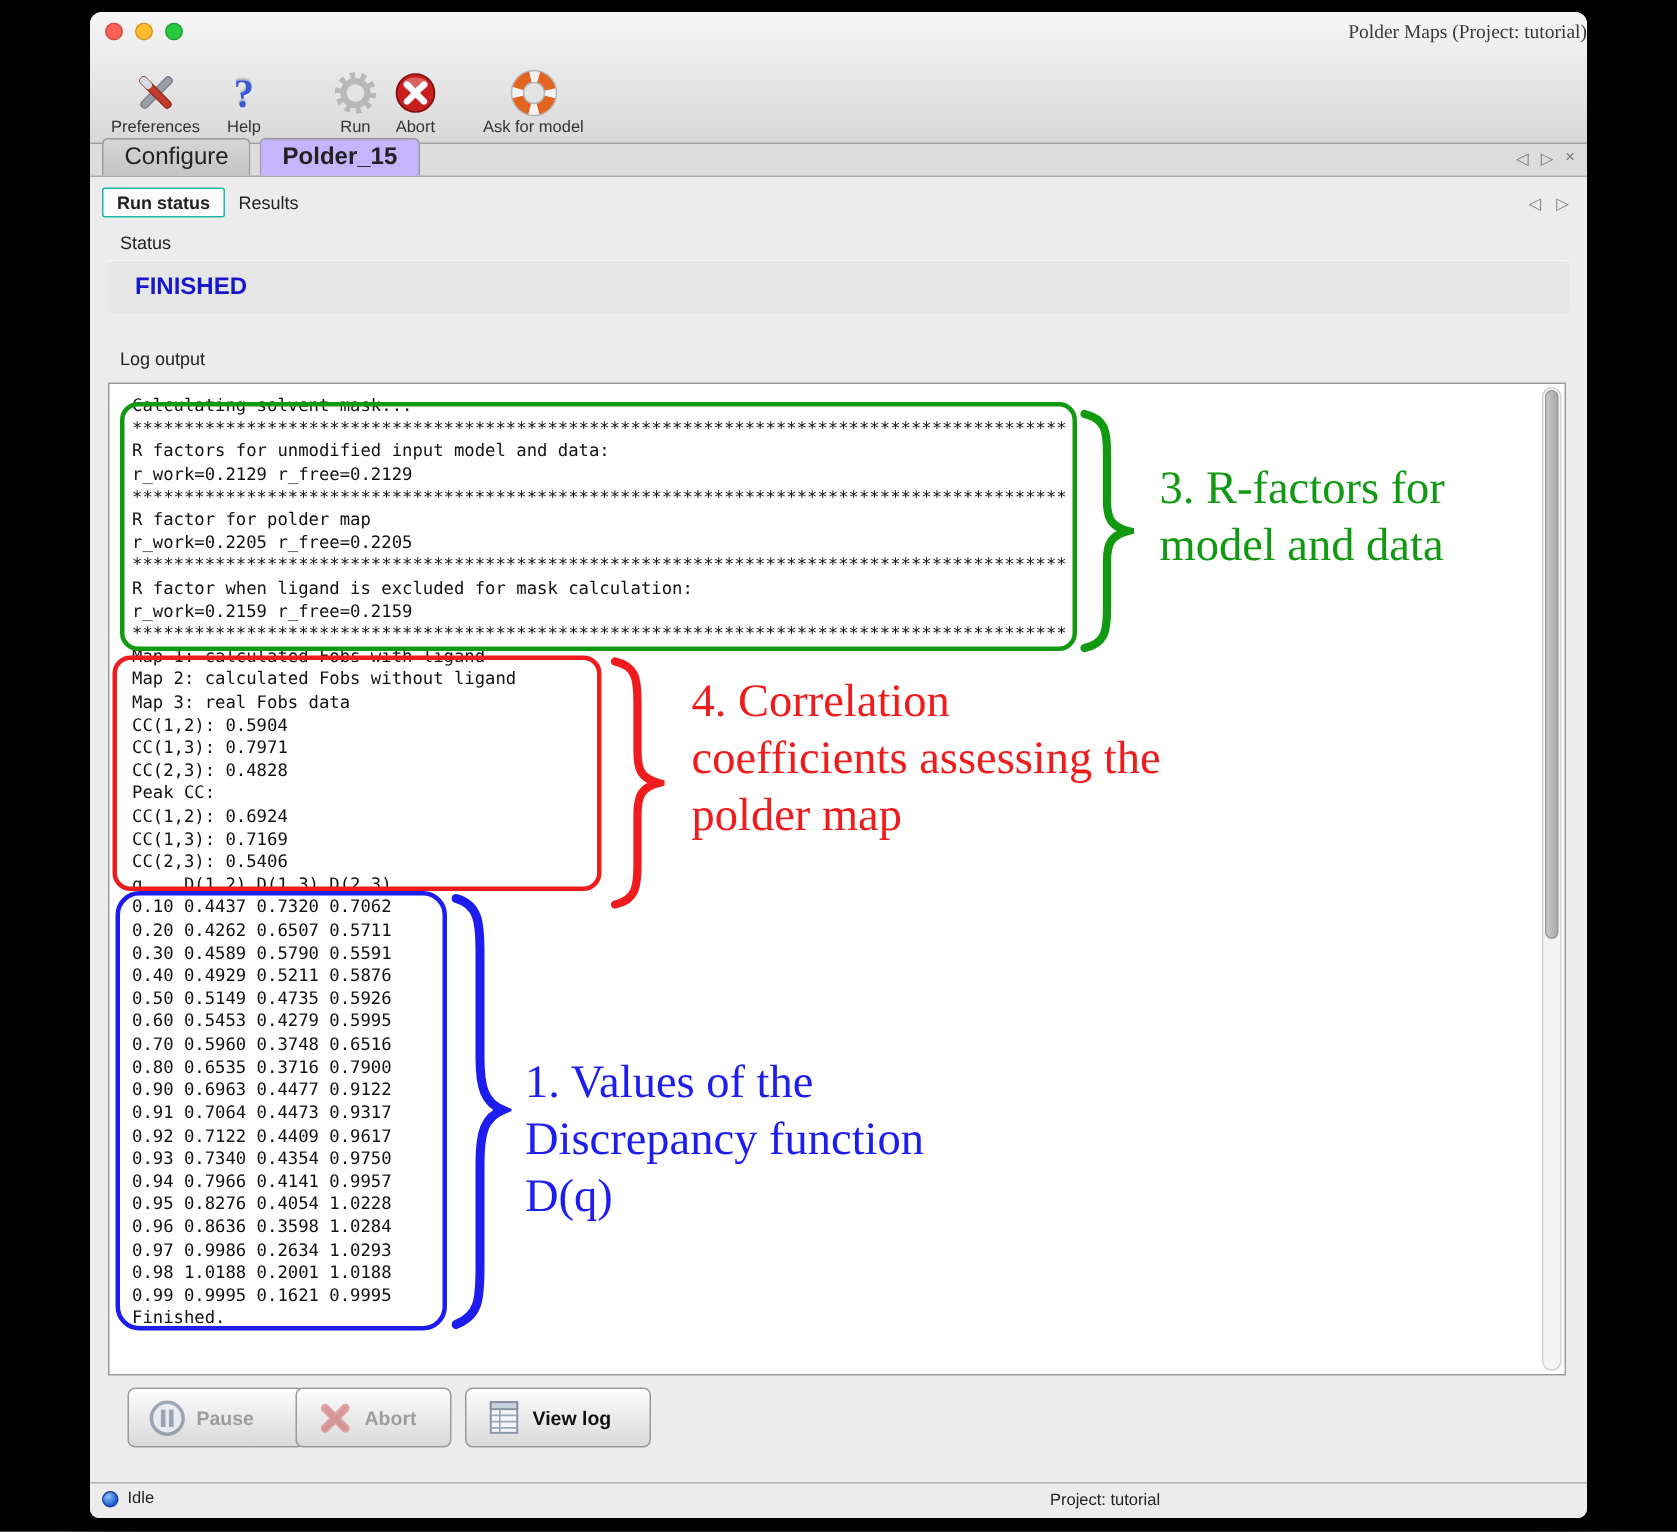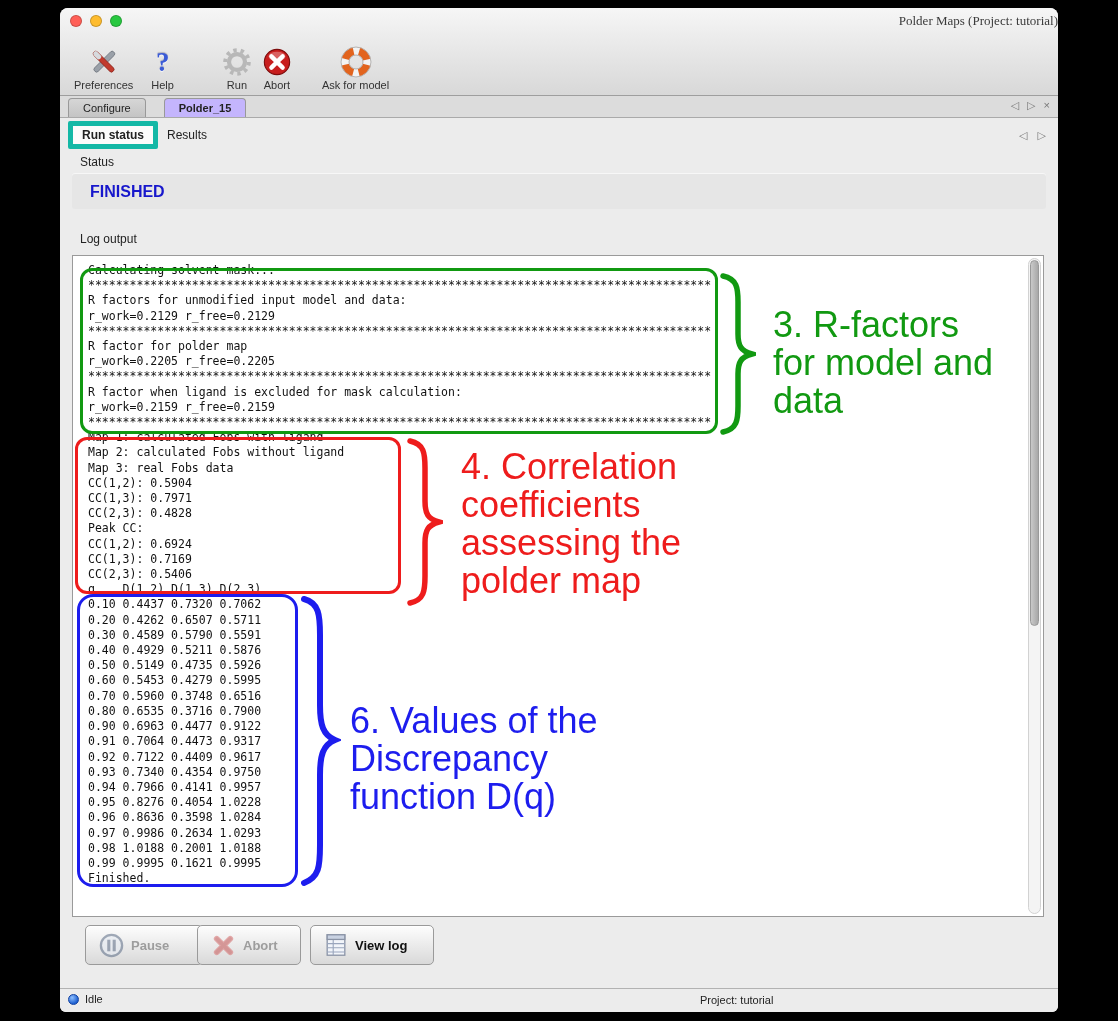--- a/index.html
+++ b/index.html
@@ -18,28 +18,28 @@
   .title { text-align:right; line-height:26px; font-size:13px; color:#3a3a3a;font-family:Liberation Serif, serif; }
 
   .toolbar { display:flex; align-items:flex-end; height:62px; padding:0 0 5px 14px; }
   .titem { display:flex; flex-direction:column; align-items:center; font-size:11px; color:#333; cursor:default; }
   .titem .ic { height:32px; display:flex; align-items:center; justify-content:center; }
   .titem .lbl { margin-top:1px; white-space:nowrap; }
   .qmark { font-size:27px; font-weight:bold; color:#3b5bd6; text-shadow:0 1px 1px rgba(255,255,255,.8), 0 -1px 1px rgba(0,0,60,.25); font-family:"Liberation Serif", serif; }
 
   
   .tabbar { position:relative; height:22px; background:#dcdcdc; border-bottom:1px solid #aaa; padding-left:8px; display:flex; align-items:flex-end; }
-  .tab { font-size:11px; padding:3px 14px 3px; border:1px solid #999; border-bottom:none; border-radius:4px 4px 0 0; background:linear-gradient(#d6d6d6,#c4c4c4); color:#222; margin-right:18px; }
+  .tab { font-size:16px; padding:3px 14px 3px; border:1px solid #999; border-bottom:none; border-radius:4px 4px 0 0; background:linear-gradient(#d6d6d6,#c4c4c4); color:#222; margin-right:6px; }
   .tab.active { background:#c4b5fd; font-weight:bold; }
   .tabctl { position:absolute; right:8px; top:3px; display:flex; gap:8px; font-size:11px; color:#777; }
   .tabctl span { cursor:default; }
 
   .subtabbar { position:relative; height:24px; margin:5px 8px 0; display:flex; align-items:center; }
   .subtab { font-size:12px; padding:2px 9px; color:#222; }
-  .subtab.active { border:5px solid #14b8a6; border-radius:2px; background:#fbfbfb; font-weight:bold; }
+  .subtab.active { border:1px solid #14b8a6; border-radius:2px; background:#fbfbfb; font-weight:bold; }
   .subctl { position:absolute; right:4px; display:flex; gap:10px; font-size:11px; color:#777; }
 
   
   .lbl-sm { position:absolute; left:20px; font-size:12px; color:#222; }
   .status-label { top:147px;text-align:center; }
   .status-banner { position:absolute; left:12px; top:165px; width:974px; height:36px; background:#e6e6e6; border-radius:3px; box-shadow:inset 0 1px 0 #f7f7f7; }
   .status-banner .val { position:absolute; left:18px; top:10px; font-size:16px; font-weight:bold; color:#1717cc; }
   .log-label { top:224px; }
 
   .log-area { position:absolute; left:12px; top:247px; width:972px; height:662px; background:#fff; border:1px solid #9a9a9a; }
@@ -49,21 +49,21 @@
 
   
   .anno-box { position:absolute; border-style:solid; background:transparent; pointer-events:none; }
   .box-g { left:20px; top:260px; width:638px; height:166px; border:3px solid #119911; border-radius:12px; }
   .box-r { left:15px; top:429px; width:326px; height:157px; border:3px solid #ee1c1c; border-radius:12px; }
   .box-b { left:17px; top:586px; width:221px; height:293px; border:3px solid #1d1dee; border-radius:16px; }
   .brace { position:absolute; pointer-events:none; }
   .brace-g { left:660px; top:263px; }
   .brace-r { left:347px; top:428px; }
   .brace-b { left:241px; top:586px; }
-  .anno-text { position:absolute; font-size:36px; line-height:38px; pointer-events:none; }
+  .anno-text { position:absolute; font-size:31px; line-height:38px; pointer-events:none;font-family:Liberation Serif, serif; }
   .txt-g { left:713px; top:298px; width:235px; color:#119911; }
   .txt-r { left:401px; top:440px; width:315px; color:#ee1c1c; }
   .txt-b { left:290px; top:694px; width:295px; color:#1d1dee; }
 
   
   .btn { position:absolute; top:917px; height:40px; border:1px solid #9a9a9a; border-radius:5px;
          background:linear-gradient(#fdfdfd,#d9d9d9); box-shadow:inset 0 1px 0 #fff;
          display:flex; align-items:center; gap:6px; padding:0 12px; font-size:13px; font-weight:bold; }
   .btn .blabel { white-space:nowrap; }
   .btn.disabled { color:#9d9d9d; }
@@ -228,21 +228,21 @@
   <div class="anno-box box-r"></div>
   <svg class="brace brace-r" width="36" height="172" viewBox="0 0 36 172">
     <path d="M3 5 C17 8 18 17 18 32 L18 65 C18 78 21 83 32 86 C21 89 18 94 18 107 L18 140 C18 155 17 164 3 167" fill="none" stroke="#ee1c1c" stroke-width="5.5" stroke-linecap="round"></path>
   </svg>
   <div class="anno-text txt-r">4. Correlation coefficients assessing the polder map</div>
 
   <div class="anno-box box-b"></div>
   <svg class="brace brace-b" width="40" height="296" viewBox="0 0 40 296">
     <path d="M3 5 C18 9 19 21 19 41 L19 111 C19 131 22 141 34 146 C22 151 19 161 19 181 L19 251 C19 273 18 283 3 289" fill="none" stroke="#1d1dee" stroke-width="6" stroke-linecap="round"></path>
   </svg>
-  <div class="anno-text txt-b">6. Values of the Discrepancy function D(q)</div>
+  <div class="anno-text txt-b">1. Values of the Discrepancy function D(q)</div>
 
   <div class="btn disabled" id="btn-pause">
     <svg width="27" height="27" viewBox="0 0 28 28" opacity="0.55">
       <circle cx="14" cy="14" r="11" fill="#e6ecf4" stroke="#5a6b85" stroke-width="2.4"></circle>
       <rect x="9.6" y="8" width="3.2" height="12" fill="#5a6b85"></rect>
       <rect x="15.2" y="8" width="3.2" height="12" fill="#5a6b85"></rect>
     </svg>
     <span class="blabel">Pause</span>
   </div>
 

